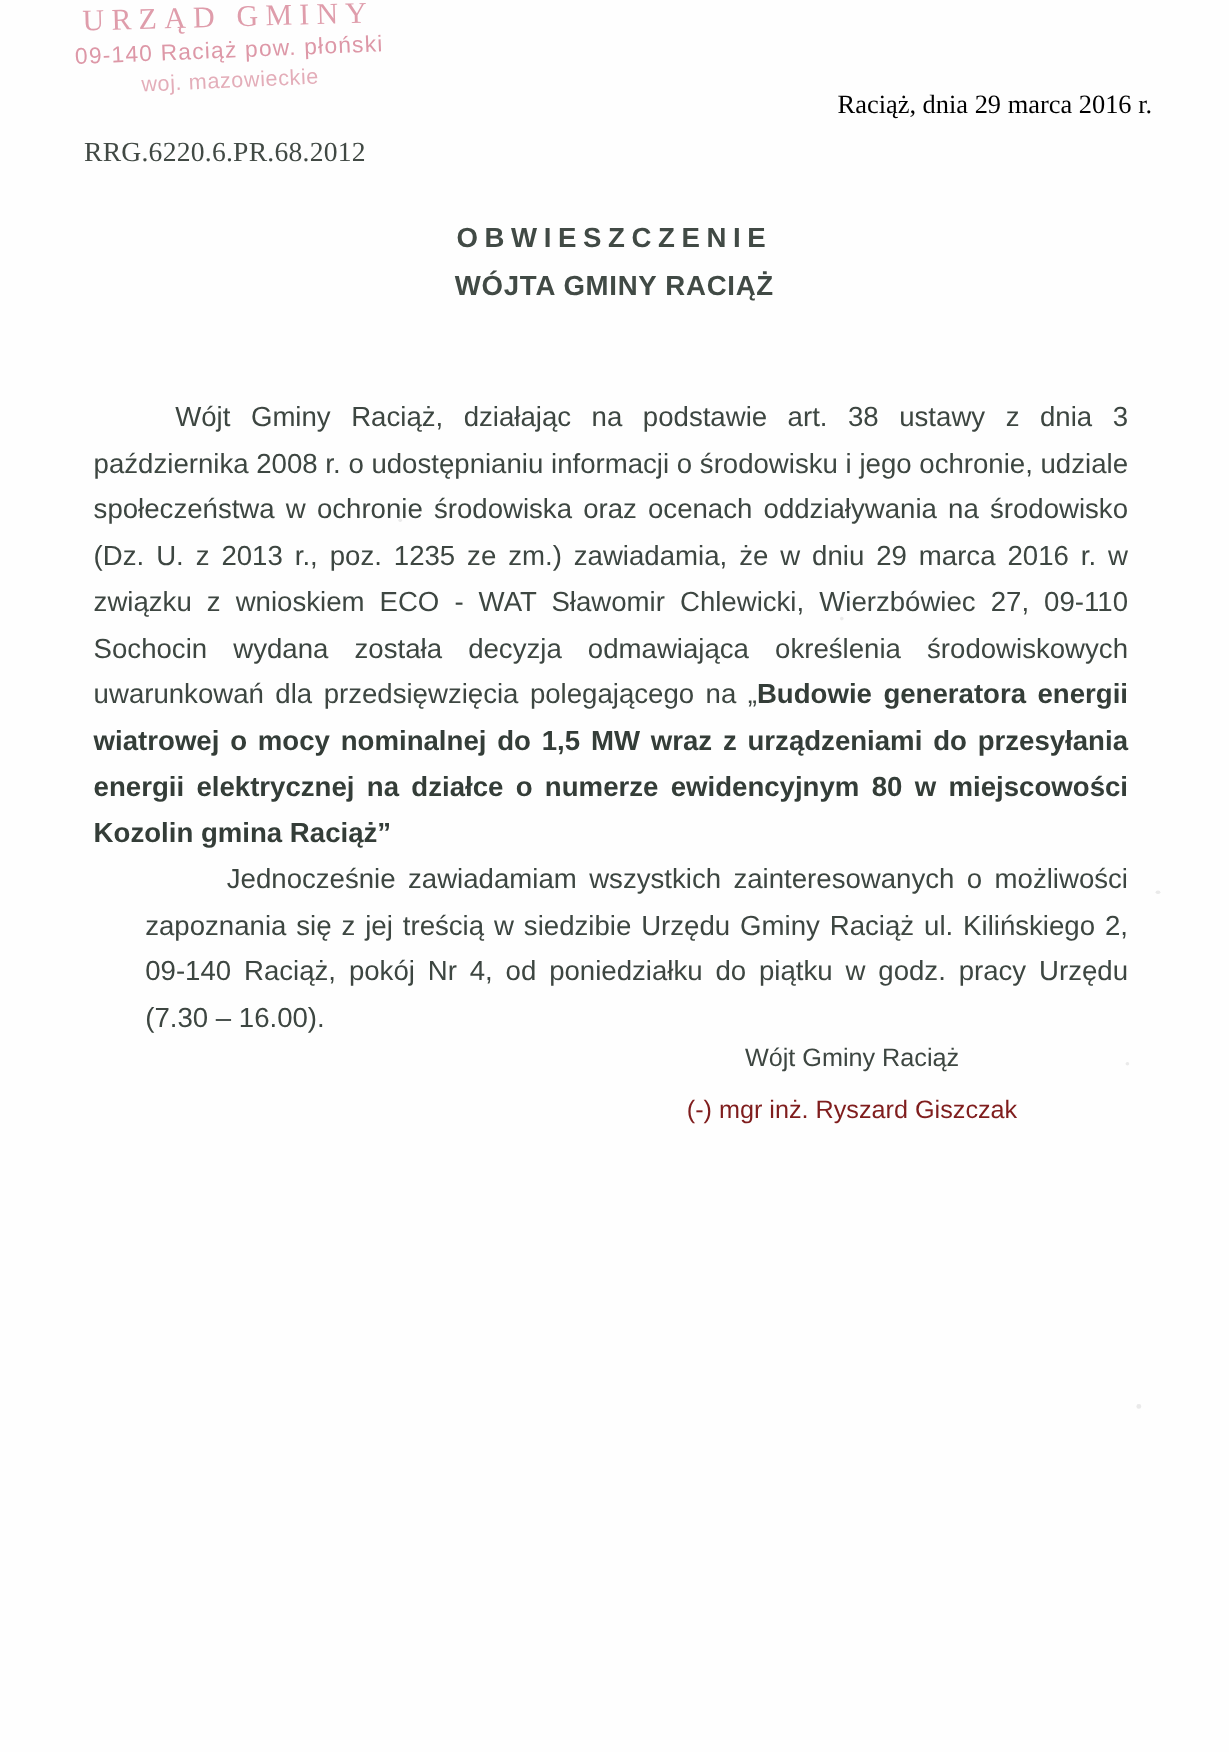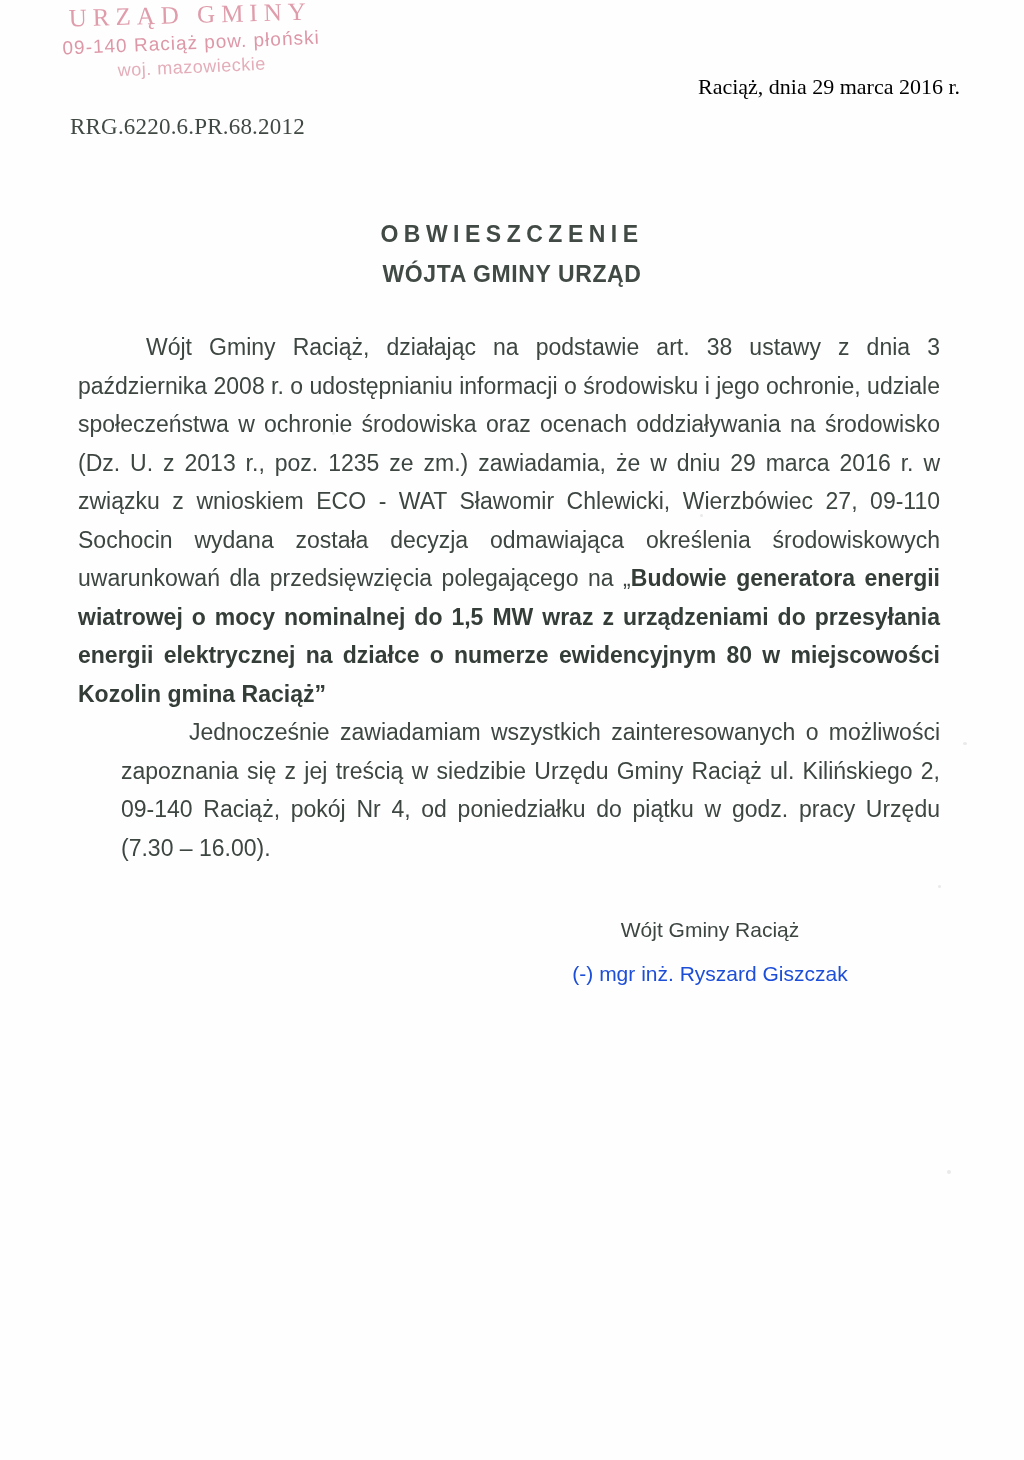--- a/index.html
+++ b/index.html
@@ -79,21 +79,20 @@
     margin-left: 48px;
   }
 
   
   .title-block {
     position: absolute;
     left: 0;
     top: 185px;
     width: 1024px;
     text-align: center;
-    margin-top: 36px;
   }
   .title-main {
     font-size: 23px;
     font-weight: bold;
     letter-spacing: 5.5px;
     color: #414a45;
   }
   .title-sub {
     margin-top: 13px;
     font-size: 23px;
@@ -127,32 +126,32 @@
   }
   .para b {
     font-weight: bold;
     color: #343d38;
   }
 
   
   .signature {
     position: absolute;
     left: 500px;
-    top: 908px;
+    top: 860px;
     width: 420px;
     text-align: center;
     line-height: 44px;
   }
   .sig-role {
     font-size: 21px;
     color: #3d4641;
   }
   .sig-name {
     font-size: 21px;
-    color: #1d4ed8;
+    color: #7f1d1d;
   }
 
   
   .speck {
     position: absolute;
     background: #d8d8d8;
     border-radius: 50%;
     opacity: .55;
   }
 </style>
@@ -166,21 +165,21 @@
     <div class="stamp-line2">09-140 Raciąż pow. płoński</div>
     <div class="stamp-line3">woj. mazowieckie</div>
   </div>
 
   <div class="ref-number">RRG.6220.6.PR.68.2012</div>
 
   <div class="place-date">Raciąż, dnia 29 marca 2016 r.</div>
 
   <div class="title-block">
     <div class="title-main">OBWIESZCZENIE</div>
-    <div class="title-sub">WÓJTA GMINY URZĄD</div>
+    <div class="title-sub">WÓJTA GMINY RACIĄŻ</div>
   </div>
 
   <div class="body-text">
     <p class="para para-indent"><span>Wójt Gminy Raciąż, działając na podstawie art. 38 ustawy z dnia 3 października 2008 r. o udostępnianiu informacji o środowisku i jego ochronie, udziale społeczeństwa w ochronie środowiska oraz ocenach oddziaływania na środowisko (Dz. U. z 2013 r., poz. 1235 ze zm.) zawiadamia, że w dniu 29 marca 2016 r. w związku z wnioskiem ECO - WAT Sławomir Chlewicki, Wierzbówiec 27, 09-110 Sochocin wydana została decyzja odmawiająca określenia środowiskowych uwarunkowań dla przedsięwzięcia polegającego na </span><span>„</span><b>Budowie generatora energii wiatrowej o mocy nominalnej do 1,5 MW wraz z urządzeniami do przesyłania energii elektrycznej na działce o numerze ewidencyjnym 80 w miejscowości Kozolin gmina Raciąż”</b></p>
     <p class="para para-indent">Jednocześnie zawiadamiam wszystkich zainteresowanych o możliwości zapoznania się z jej treścią w siedzibie Urzędu Gminy Raciąż ul. Kilińskiego 2, 09-140 Raciąż, pokój Nr 4, od poniedziałku do piątku w godz. pracy Urzędu (7.30 – 16.00).</p>
   </div>
 
   <div class="signature">
     <div class="sig-role">Wójt Gminy Raciąż</div>
     <div class="sig-name">(-) mgr inż. Ryszard Giszczak</div>

